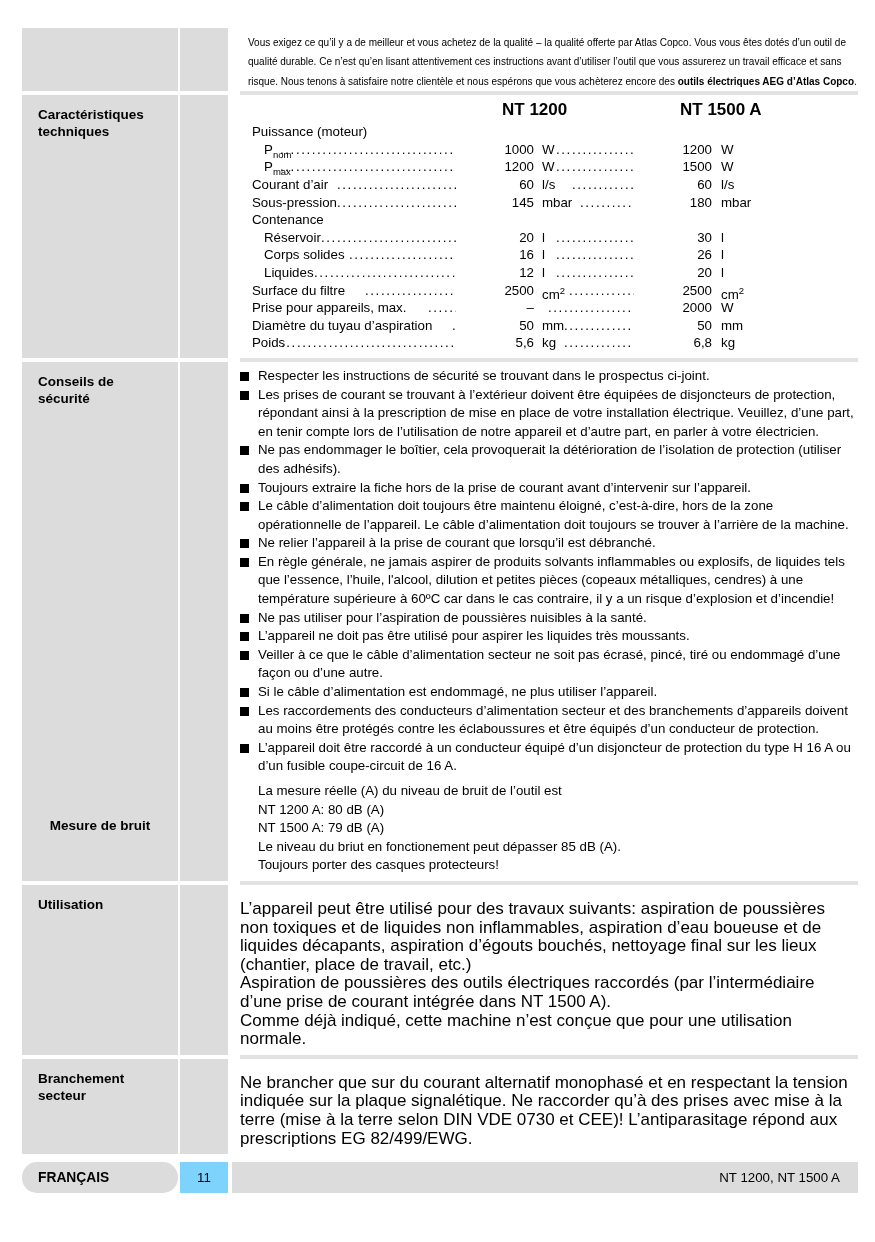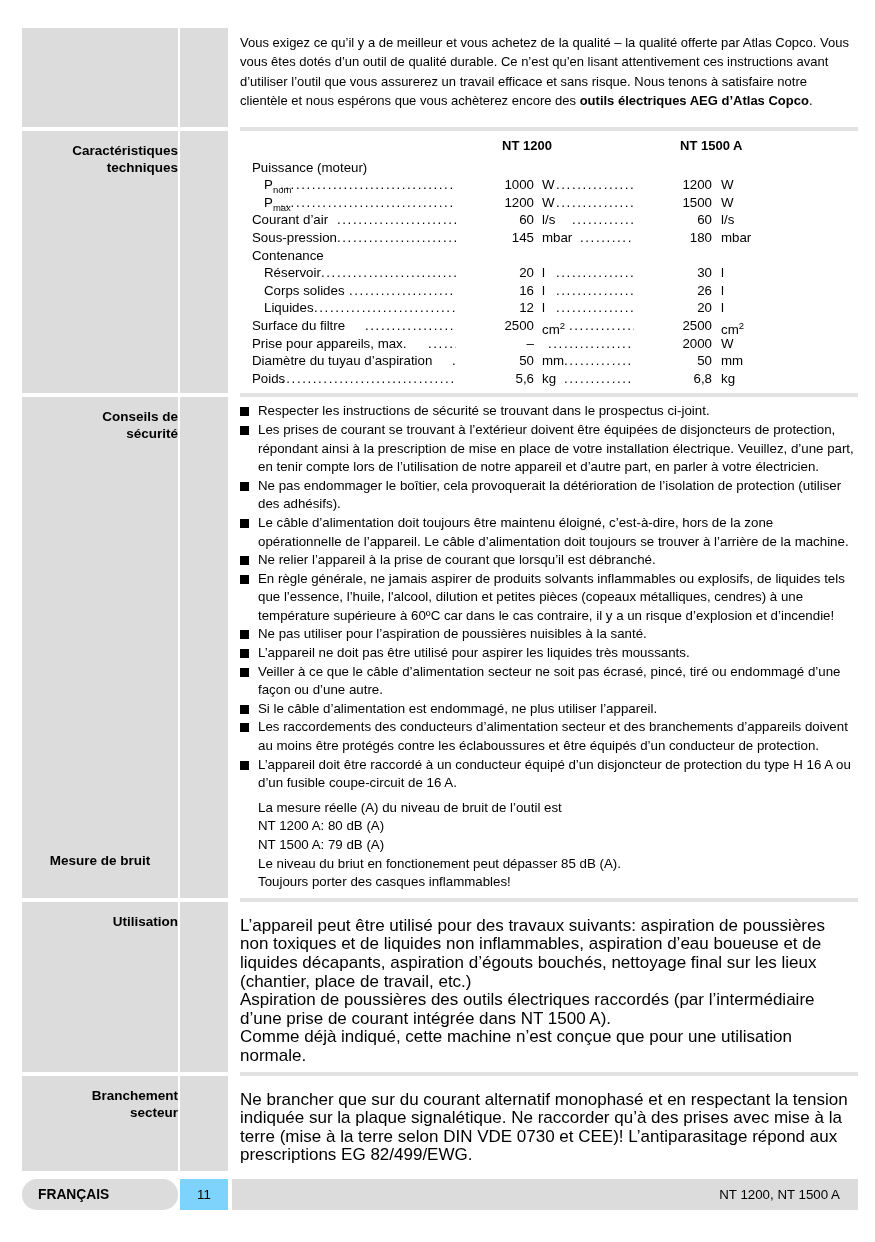--- a/index.html
+++ b/index.html
@@ -56,21 +56,20 @@
     background: #ffffff;
     padding-left: 8px;
     box-sizing: border-box;
   }
 
   .label-text {
     font-weight: bold;
     font-size: 13.5px;
     line-height: 17px;
     padding: 0 0 0 16px;
-    text-align: right;
   }
   .label-top { padding-top: 11px; }
   .label-mid {
     position: absolute;
     left: 0; right: 0;
     text-align: center;
     padding-left: 0;
   }
 
   
@@ -81,40 +80,41 @@
     margin-left: 8px;
   }
   .sep-wrap {
     width: 836px;
     display: flex;
   }
   .sep-spacer { flex: 0 0 210px; }
 
   
   .intro {
-    font-size: 13px;
+    font-size: 10px;
     line-height: 19.4px;
     padding-top: 5px;
-    padding-bottom: 16px;
+    padding-bottom: 0;
+    margin-left: 8px;
   }
   .intro b { font-weight: bold; }
 
   
   .spec {
     font-size: 13.3px;
     line-height: 17.6px;
     padding-top: 6px;
     padding-bottom: 6px;
     position: relative;
   }
   .spec-head {
     height: 22px;
     position: relative;
     font-weight: bold;
-    font-size: 13px;
+    font-size: 17px;
   }
   .spec-head .h1 { position: absolute; left: 262px; top: 0; }
   .spec-head .h2 { position: absolute; left: 440px; top: 0; }
 
   .spec-line {
     position: relative;
     height: 17.6px;
     white-space: nowrap;
   }
   .spec-name {
@@ -379,20 +379,24 @@
           <div class="bitem">
             <span class="bsq"></span>
             <span class="btxt">Les prises de courant se trouvant à l’extérieur doivent être équipées de disjoncteurs de protection, répondant ainsi à la prescription de mise en place de votre installation électrique. Veuillez, d’une part, en tenir compte lors de l’utilisation de notre appareil et d’autre part, en parler à votre électricien.</span>
           </div>
           <div class="bitem">
             <span class="bsq"></span>
             <span class="btxt">Ne pas endommager le boîtier, cela provoquerait la détérioration de l’isolation de protection (utiliser des adhésifs).</span>
           </div>
           <div class="bitem">
             <span class="bsq"></span>
+            <span class="btxt">Toujours extraire la fiche hors de la prise de courant avant d’intervenir sur l’appareil.</span>
+          </div>
+          <div class="bitem">
+            <span class="bsq"></span>
             <span class="btxt">Le câble d’alimentation doit toujours être maintenu éloigné, c’est-à-dire, hors de la zone opérationnelle de l’appareil. Le câble d’alimentation doit toujours se trouver à l’arrière de la machine.</span>
           </div>
           <div class="bitem">
             <span class="bsq"></span>
             <span class="btxt">Ne relier l’appareil à la prise de courant que lorsqu’il est débranché.</span>
           </div>
           <div class="bitem">
             <span class="bsq"></span>
             <span class="btxt">En règle générale, ne jamais aspirer de produits solvants inflammables ou explosifs, de liquides tels que l’essence, l’huile, l'alcool, dilution et petites pièces (copeaux métalliques, cendres) à une température supérieure à 60ºC car dans le cas contraire, il y a un risque d’explosion et d’incendie!</span>
           </div>
@@ -419,21 +423,21 @@
           <div class="bitem">
             <span class="bsq"></span>
             <span class="btxt">L’appareil doit être raccordé à un conducteur équipé d’un disjoncteur de protection du type H 16 A ou d’un fusible coupe-circuit de 16 A.</span>
           </div>
         </div>
       <div id="noise-block" class="blist" style="padding-top: 0px;">
           <div class="plain-line">La mesure réelle (A) du niveau de bruit de l’outil est</div>
           <div class="plain-line">NT 1200 A: 80 dB (A)</div>
           <div class="plain-line">NT 1500 A: 79 dB (A)</div>
           <div class="plain-line">Le niveau du briut en fonctionement peut dépasser 85 dB (A).</div>
-          <div class="plain-line">Toujours porter des casques inflammables!</div>
+          <div class="plain-line">Toujours porter des casques protecteurs!</div>
         </div>
     </div>
   </div>
 
   <div class="sep-wrap">
     <div class="sep-spacer"></div>
       <div class="sep"></div>
   </div>
 
   <div class="row">

